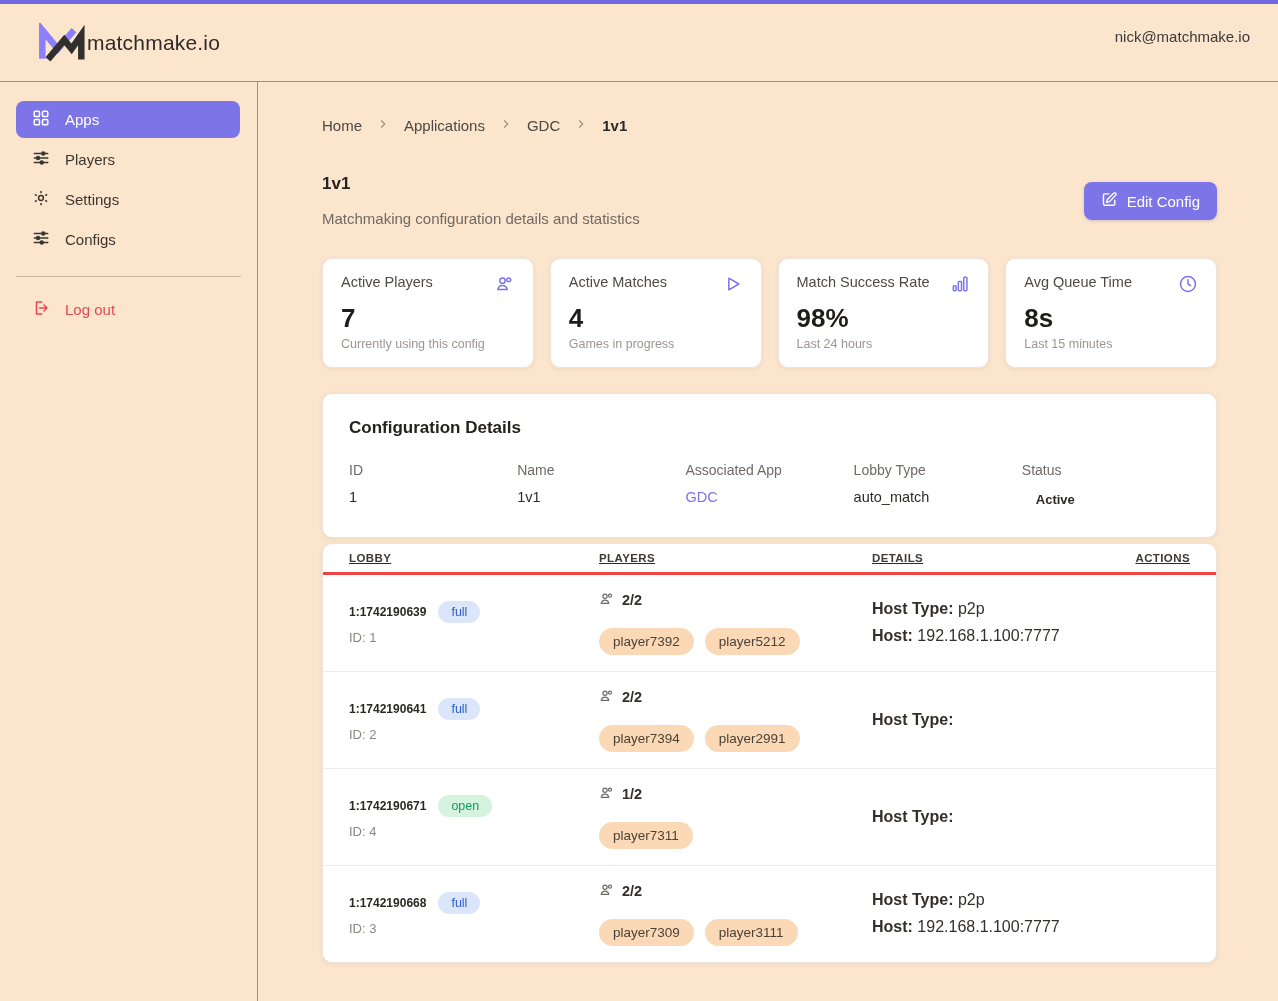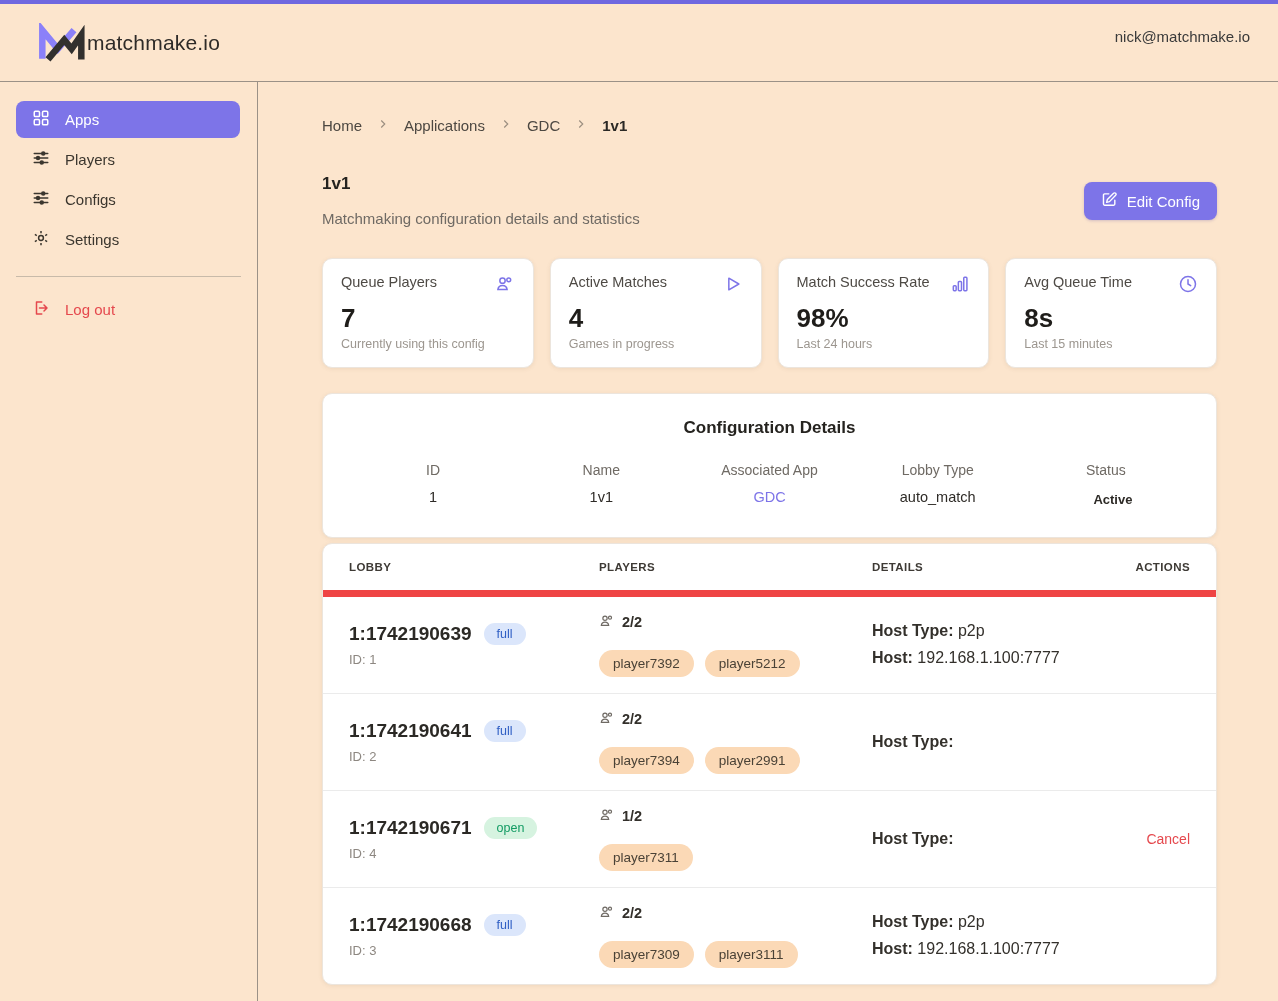--- a/index.html
+++ b/index.html
@@ -50,42 +50,42 @@
     box-shadow:0 1px 4px rgba(120,90,60,.10); min-height:107px;
   }
   .stat-top { display:flex; justify-content:space-between; align-items:flex-start; }
   .stat-label { font-size:14.5px; color:#4e4a45; }
   .stat-icon { color:#7d74e8; }
   .stat-value { font-size:26px; font-weight:700; color:#1f1d1a; margin-top:6px; line-height:1.1; }
   .stat-caption { font-size:12.5px; color:#9c968f; margin-top:4px; }
   
   .config-card {
     background:#fff; border:1px solid #ece5dd; border-radius:10px; margin-top:25px;
-    padding:24px 26px 30px 26px; box-shadow:0 1px 4px rgba(120,90,60,.10);text-align:center;
+    padding:24px 26px 30px 26px; box-shadow:0 1px 4px rgba(120,90,60,.10);
   }
   .config-title { font-size:17px; font-weight:700; color:#25231f; }
   .config-grid { display:grid; grid-template-columns:repeat(5,1fr); margin-top:24px; }
   .field-label { font-size:14px; color:#6f6a64; }
   .field-value { font-size:14.5px; color:#2e2b27; margin-top:11px; }
   .field-value.link { color:#7d74e8; cursor:pointer; }
   .field-value.status-val { font-weight:700; font-size:13px; padding-left:14px; margin-top:14px; }
   
   .table-card {
     background:#fff; border:1px solid #ece5dd; border-radius:10px; margin-top:5px;
     box-shadow:0 1px 4px rgba(120,90,60,.10); overflow:hidden;
   }
   .t-head, .t-row { display:grid; grid-template-columns:250px 273px 1fr 80px; padding:0 26px; }
-  .t-head { height:53px; align-items:center; border-bottom:7px solid #ef4444; }
+  .t-head { height:31px; align-items:center; border-bottom:3px solid #ef4444;text-decoration:underline; }
   .th { font-size:11.5px; font-weight:700; letter-spacing:.4px; color:#3e3a35; }
   .th:last-child { text-align:right; }
   .t-row { min-height:89px; border-bottom:1px solid #ebebeb; align-items:stretch; }
   .t-row:last-child { border-bottom:none; }
   .cell { display:flex; flex-direction:column; justify-content:center; padding:16px 0; }
   .lobby-line { display:flex; align-items:center; gap:12px; }
-  .lobby-code { font-size:19px; font-weight:700; color:#2b2925; }
+  .lobby-code { font-size:12px; font-weight:700; color:#2b2925; }
   .badge { font-size:12.5px; font-weight:500; padding:4px 13px; border-radius:13px; }
   .badge--full { background:#dbe6fb; color:#2f5ec4; }
   .badge--open { background:#d6f3e0; color:#129b63; }
   .lobby-id { font-size:13px; color:#8d8781; margin-top:7px; }
   .count-line { display:flex; align-items:center; gap:7px; font-size:14.5px; font-weight:600; color:#33302b; }
   .count-line svg { color:#6f6a64; }
   .chips { display:flex; gap:11px; margin-top:18px; }
   .chip { background:#fbd9b6; color:#4a4236; font-size:13.5px; padding:6px 14px; border-radius:15px; }
   .host-line { font-size:16px; color:#33302b; }
   .host-line b { font-weight:700; }
@@ -132,39 +132,39 @@
           <line x1="3" y1="12" x2="21" y2="12"></line>
             <circle cx="8" cy="12" r="2" fill="currentColor"></circle>
           <line x1="3" y1="18" x2="21" y2="18"></line>
             <circle cx="13" cy="18" r="2" fill="currentColor"></circle>
         </svg>
       </span>
       <span>Players</span>
     </div>
     <div class="nav-item">
       <span>
+        <svg width="18" height="18" viewBox="0 0 24 24" fill="none" stroke="currentColor" stroke-width="2" stroke-linejoin="round">
+          <circle cx="12" cy="12" r="3.2"></circle>
+          <path d="M12 2.5v3 M12 18.5v3 M3.8 7.3l2.6 1.5 M17.6 15.2l2.6 1.5 M3.8 16.7l2.6-1.5 M17.6 8.8l2.6-1.5"></path>
+        </svg>
+      </span>
+      <span>Settings</span>
+    </div>
+    <div class="nav-item">
+      <span>
         <svg width="18" height="18" viewBox="0 0 24 24" fill="none" stroke="currentColor" stroke-width="2" stroke-linecap="round">
           <line x1="3" y1="6" x2="21" y2="6"></line>
             <circle cx="15" cy="6" r="2" fill="currentColor"></circle>
           <line x1="3" y1="12" x2="21" y2="12"></line>
             <circle cx="8" cy="12" r="2" fill="currentColor"></circle>
           <line x1="3" y1="18" x2="21" y2="18"></line>
             <circle cx="13" cy="18" r="2" fill="currentColor"></circle>
         </svg>
       </span>
       <span>Configs</span>
-    </div>
-    <div class="nav-item">
-      <span>
-        <svg width="18" height="18" viewBox="0 0 24 24" fill="none" stroke="currentColor" stroke-width="2" stroke-linejoin="round">
-          <circle cx="12" cy="12" r="3.2"></circle>
-          <path d="M12 2.5v3 M12 18.5v3 M3.8 7.3l2.6 1.5 M17.6 15.2l2.6 1.5 M3.8 16.7l2.6-1.5 M17.6 8.8l2.6-1.5"></path>
-        </svg>
-      </span>
-      <span>Settings</span>
     </div>
     <div class="sidebar-divider"></div>
     <div class="nav-item logout">
       <span>
         <svg width="18" height="18" viewBox="0 0 24 24" fill="none" stroke="currentColor" stroke-width="2" stroke-linecap="round" stroke-linejoin="round">
           <path d="M13 4H6v16h7"></path>
             <path d="M10 12h10 M16 8l4 4-4 4"></path>
         </svg>
       </span>
       <span>Log out</span>
@@ -200,21 +200,21 @@
             <path d="M17.8 3.2a2 2 0 0 1 2.9 2.9L12 15l-4 1 1-4 8.8-8.8z"></path>
           </svg>
         </span>
         <span>Edit Config</span>
       </button>
     </div>
 
     <div class="stats">
       <div class="stat-card">
         <div class="stat-top">
-          <span class="stat-label">Queue Players</span>
+          <span class="stat-label">Active Players</span>
           <span class="stat-icon">
             <svg width="20" height="20" viewBox="0 0 24 24" fill="none" stroke="currentColor" stroke-width="1.8" stroke-linecap="round">
               <circle cx="9" cy="8" r="3.2"></circle>
                 <circle cx="16.5" cy="7" r="2.3"></circle>
               <path d="M3.5 18.5c.4-3 2.6-4.8 5.5-4.8s5.1 1.8 5.5 4.8z"></path>
             </svg>
           </span>
         </div>
         <div class="stat-value">7</div>
         <div class="stat-caption">Currently using this config</div>
@@ -374,23 +374,20 @@
             <span>1/2</span>
           </div>
           <div class="chips">
               <span class="chip">player7311</span>
             </div>
         </div>
         <div class="cell">
           <div class="host-line"><b>Host Type:</b> <span></span></div>
 
         </div>
-        <div class="cell actions">
-          <span class="action-link">Cancel</span>
-        </div>
       </div>
 
       <div class="t-row">
         <div class="cell">
           <div class="lobby-line">
             <span class="lobby-code">1:1742190668</span>
             <span class="badge badge--full">full</span>
           </div>
           <div class="lobby-id">ID: 3</div>
         </div>

